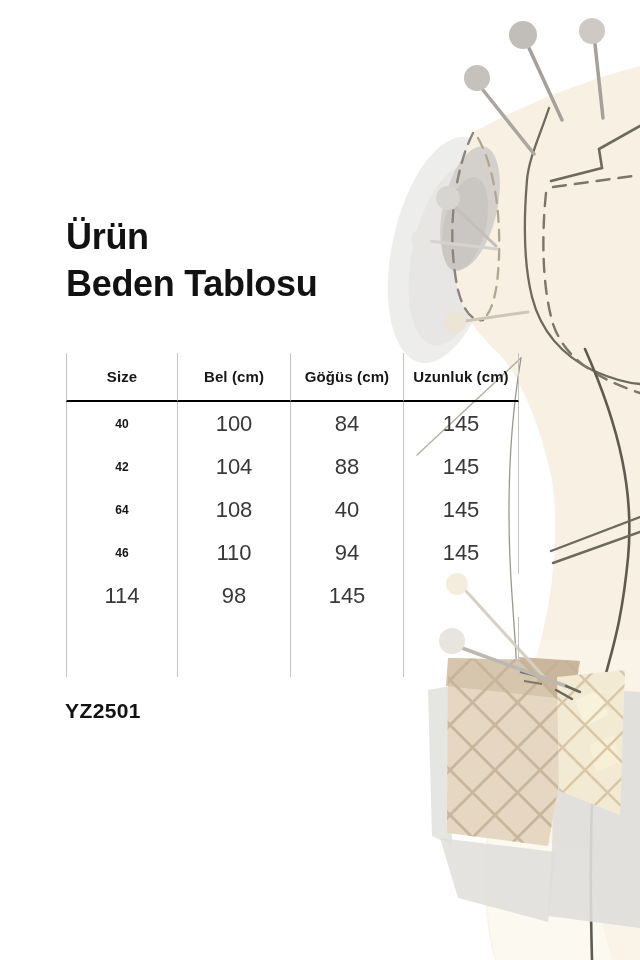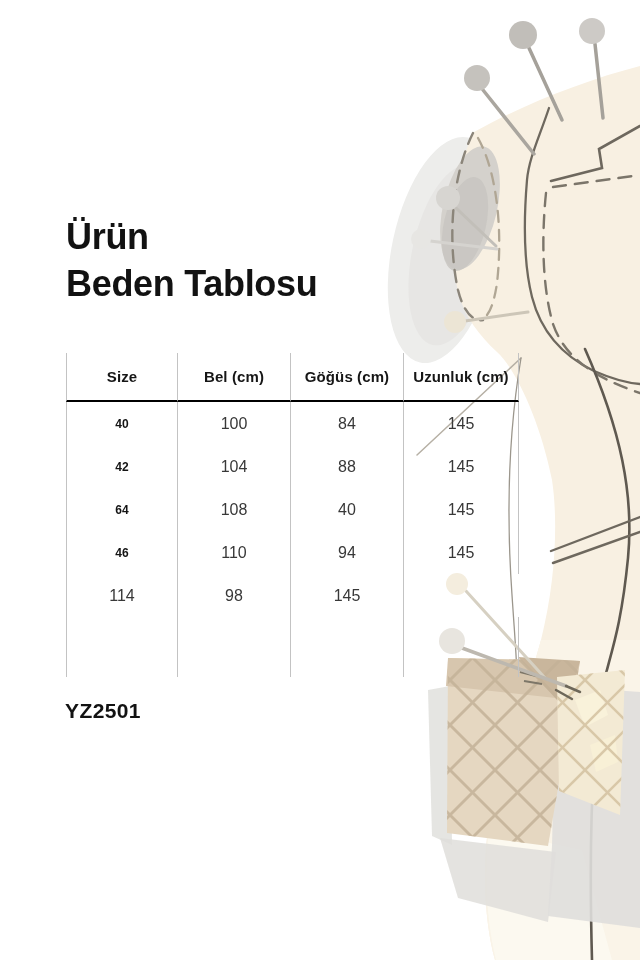--- a/index.html
+++ b/index.html
@@ -27,21 +27,21 @@
     background:transparent;
   }
   .t-row .t-cell:first-child{border-left:1px solid #c3c3c3;}
   .t-row--head .t-cell{
     height:49px;font-size:15px;font-weight:700;color:#161616;
     border-bottom:2px solid #000000;letter-spacing:0.1px;
   }
   .t-row--body .t-cell{height:43px;}
   .t-row--spacer .t-cell{height:60px;}
   .cell-size{font-weight:700;font-size:12px;color:#141414;}
-  .cell-val{font-size:16px;color:#383838;}
+  .cell-val{font-size:22px;color:#383838;}
 
   .product-code{
     position:absolute;left:65px;top:699px;
     font-size:21px;font-weight:800;color:#121212;letter-spacing:0.4px;
   }
 </style>
 </head>
 <body>
 
 <div class="stage">

